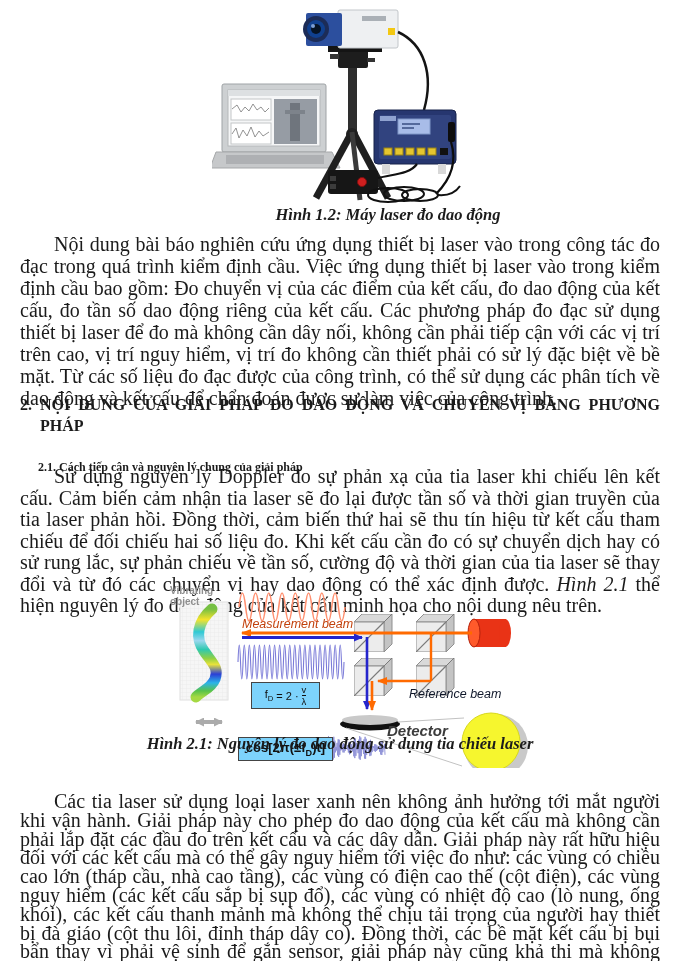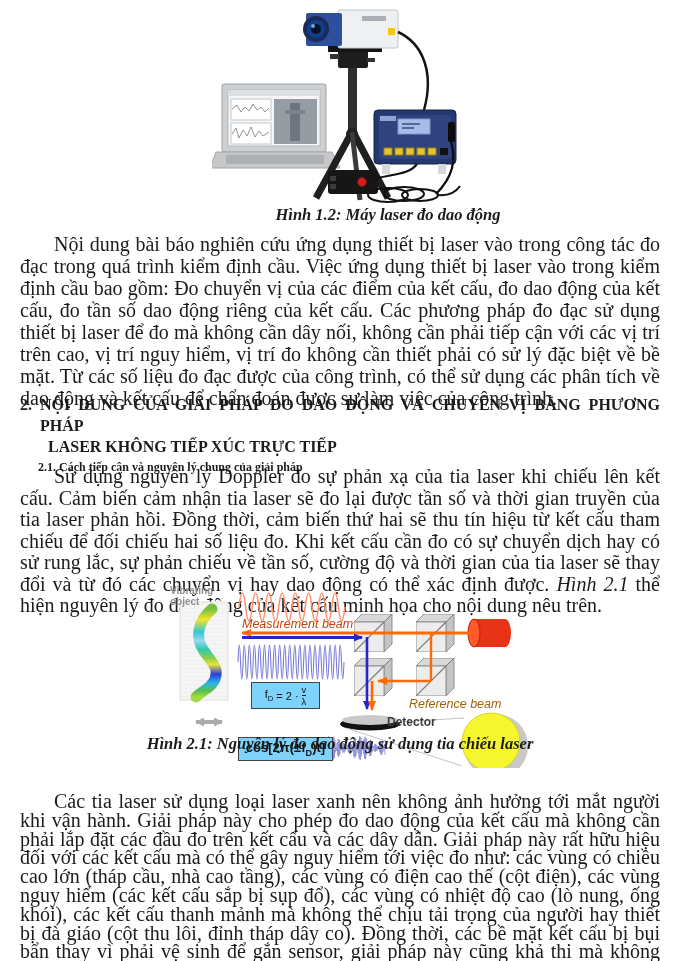--- a/index.html
+++ b/index.html
@@ -22,22 +22,22 @@
   .h2 .l1{display:flex;}
   .h2 .l1 .t{flex:1;text-align:justify;text-align-last:justify;margin-left:8px;}
   .h2 .l2{padding-left:28px;}
   .h21{left:20px;width:640px;font-weight:bold;font-size:12px;margin:18px;}
   
   .diagram{left:150px;top:576px;width:420px;height:192px;}
   .diagram .lbl{position:absolute;font-family:"Liberation Sans",sans-serif;}
   .lbl-vib{top:9px;left:20px;font-size:10px;line-height:11px;font-weight:bold;color:#8f8f8f;}
   .lbl-meas{top:41px;left:92px;font-size:12.5px;font-style:italic;color:#c2410c;}
   .lbl-laser{top:0px;left:245px;width:135px;text-align:center;font-size:11.5px;line-height:13px;font-weight:bold;color:#111;}
-  .lbl-ref{top:121px;left:259px;font-size:12.5px;font-style:italic;color:#a16207;}
-  .lbl-det{top:139px;left:237px;font-size:12px;font-weight:bold;color:#3c3c3c;}
+  .lbl-ref{top:111px;left:259px;font-size:12.5px;font-style:italic;color:#0f172a;}
+  .lbl-det{top:146px;left:237px;font-size:15px;font-weight:bold;color:#3c3c3c;font-style:italic;}
   .fbox{
     position:absolute;background:#7dd3fc;border:1px solid #444;
     display:flex;align-items:center;justify-content:center;
     font-family:"Liberation Sans",sans-serif;color:#111;
   }
   .fbox-fd{left:101px;top:106px;width:67px;height:25px;font-size:11px;gap:3px;}
   .fbox-cos{left:88px;top:161px;width:93px;height:22px;font-size:13px;font-weight:bold;}
   .frac{display:inline-flex;flex-direction:column;align-items:center;line-height:1;font-size:9.5px;}
   .frac .bar{width:100%;height:1px;background:#111;margin:1px 0;}
   sub{font-size:70%;}
@@ -130,21 +130,20 @@
 
 <p class="abs cap" style="top:205px;padding-left:48px;">Hình 1.2: Máy laser đo dao động</p>
 
 <p class="abs body-par" style="top:233px;">Nội dung bài báo nghiên cứu ứng dụng thiết bị laser vào trong công tác đo đạc trong quá trình kiểm định cầu. Việc ứng dụng thiết bị laser vào trong kiểm định cầu bao gồm: Đo chuyển vị của các điểm của kết cấu, đo dao động của kết cấu, đo tần số dao động riêng của kết cấu. Các phương pháp đo đạc sử dụng thiết bị laser để đo mà không cần dây nối, không cần phải tiếp cận với các vị trí trên cao, vị trí nguy hiểm, vị trí đo không cần thiết phải có sử lý đặc biệt về bề mặt. Từ các số liệu đo đạc được của công trình, có thể sử dụng các phân tích về dao động và kết cấu để chẩn đoán được sự làm việc của công trình.</p>
 
 <div class="abs h2" style="top:394px;">
   <div class="l1">
     <span>2.</span>
     <span class="t">NỘI DUNG CỦA GIẢI PHÁP ĐO DAO ĐỘNG VÀ CHUYỂN VỊ BẰNG PHƯƠNG PHÁP</span>
   </div>
-  <div class="l2">LASER KHÔNG TIẾP XÚC TRỰC TIẾP</div>
 </div>
 
 <p class="abs h21" style="top:442px;">2.1. Cách tiếp cận và nguyên lý chung của giải pháp</p>
 
 <p class="abs body-par" style="top:466px;line-height:21.5px;"><span>Sử dụng nguyên lý Doppler đo sự phản xạ của tia laser khi chiếu lên kết cấu. Cảm biến cảm nhận tia laser sẽ đo lại được tần số và thời gian truyền của tia laser phản hồi. Đồng thời, cảm biến thứ hai sẽ thu tín hiệu từ kết cấu tham chiếu để đối chiếu hai số liệu đo. Khi kết cấu cần đo có sự chuyển dịch hay có sử rung lắc, sự phản chiếu về tần số, cường độ và thời gian của tia laser sẽ thay đổi và từ đó các chuyển vị hay dao động có thể xác định được. </span><i>Hình 2.1</i><span> thể hiện nguyên lý đo dao động của kết cấu minh họa cho nội dung nêu trên.</span></p>
 
 <div class="abs diagram">
   <svg class="dsvg" width="420" height="192" viewBox="0 0 420 192">
     <defs>
       <pattern id="grid" width="4" height="4" patternUnits="userSpaceOnUse">

